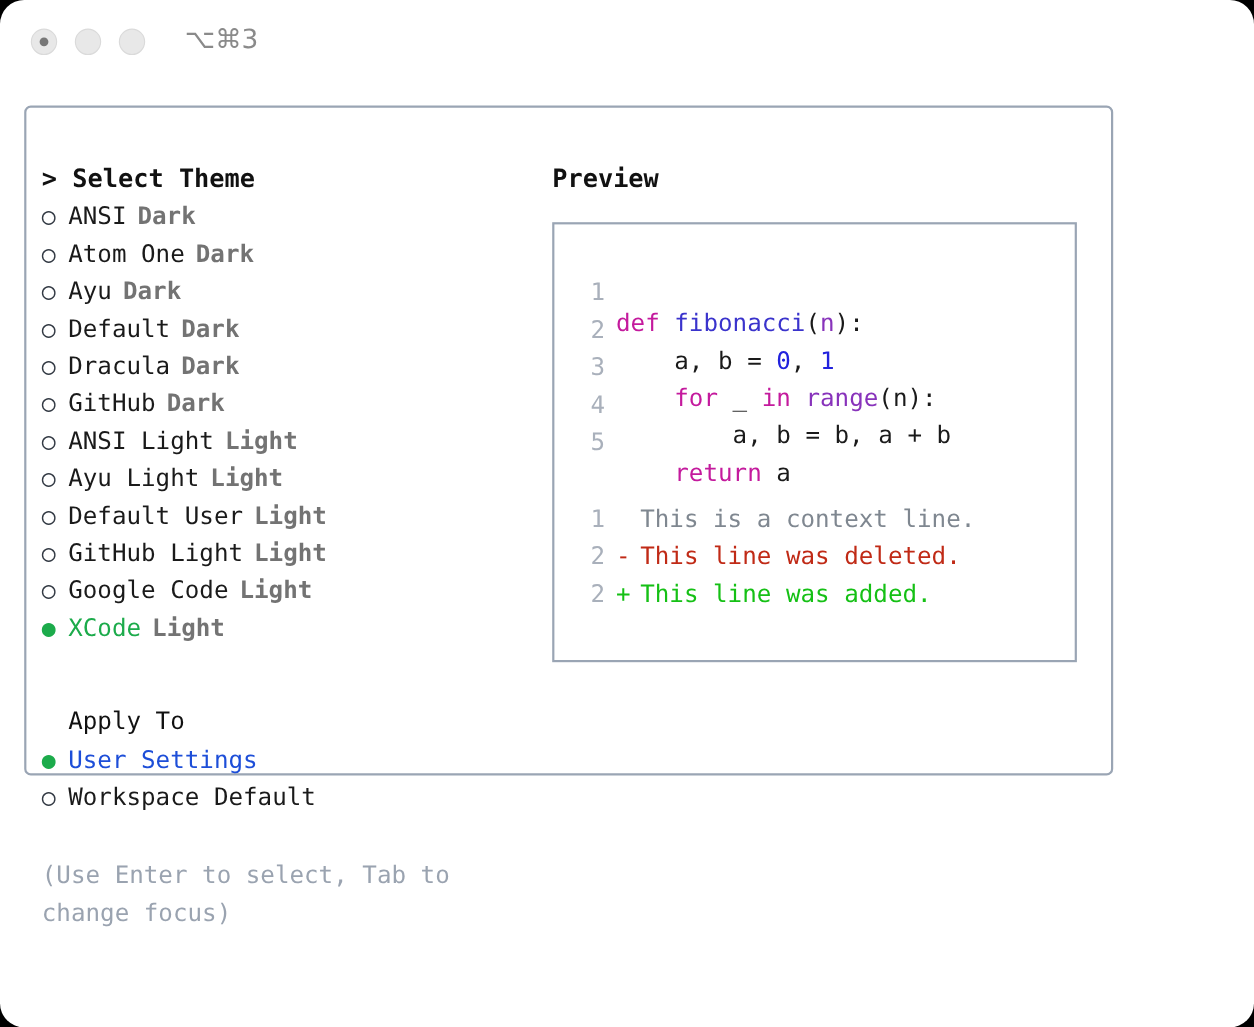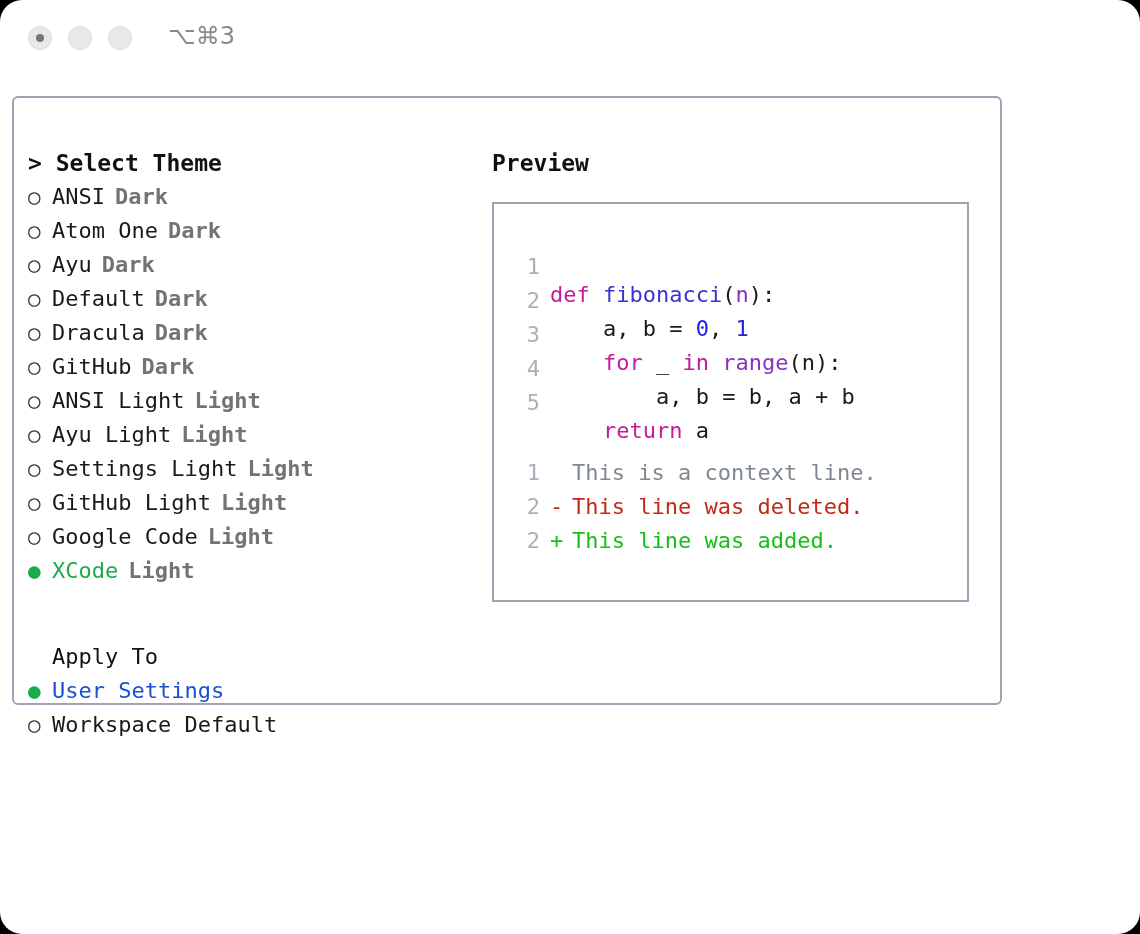--- a/index.html
+++ b/index.html
@@ -62,21 +62,21 @@
     top: 22px;
     font-size: 24px;
     color: #8a8a8a;
     letter-spacing: 0px;
     font-family: "DejaVu Sans", "Liberation Sans", sans-serif;
   }
 
   
   .window {
     position: absolute;
-    left: 12px;
+    left: 22px;
     top: 96px;
     width: 990px;
     height: 609px;
     border: 2px solid #9aa5b4;
     border-radius: 6px;
     box-sizing: border-box;
     background: #ffffff;
   }
 
   .content {
@@ -253,34 +253,35 @@
 
         <div class="theme-list" id="theme-list">
             <div class="theme-row"><span class="bullet">○</span><span class="theme-name">ANSI</span><span class="theme-kind">Dark</span></div>
             <div class="theme-row"><span class="bullet">○</span><span class="theme-name">Atom One</span><span class="theme-kind">Dark</span></div>
             <div class="theme-row"><span class="bullet">○</span><span class="theme-name">Ayu</span><span class="theme-kind">Dark</span></div>
             <div class="theme-row"><span class="bullet">○</span><span class="theme-name">Default</span><span class="theme-kind">Dark</span></div>
             <div class="theme-row"><span class="bullet">○</span><span class="theme-name">Dracula</span><span class="theme-kind">Dark</span></div>
             <div class="theme-row"><span class="bullet">○</span><span class="theme-name">GitHub</span><span class="theme-kind">Dark</span></div>
             <div class="theme-row"><span class="bullet">○</span><span class="theme-name">ANSI Light</span><span class="theme-kind">Light</span></div>
             <div class="theme-row"><span class="bullet">○</span><span class="theme-name">Ayu Light</span><span class="theme-kind">Light</span></div>
-            <div class="theme-row"><span class="bullet">○</span><span class="theme-name">Settings Light</span><span class="theme-kind">Light</span></div>
+            <div class="theme-row"><span class="bullet">○</span><span class="theme-name">Default User</span><span class="theme-kind">Light</span></div>
             <div class="theme-row"><span class="bullet">○</span><span class="theme-name">GitHub Light</span><span class="theme-kind">Light</span></div>
             <div class="theme-row"><span class="bullet">○</span><span class="theme-name">Google Code</span><span class="theme-kind">Light</span></div>
             <div class="theme-row selected"><span class="bullet sel">●</span><span class="theme-name">XCode</span><span class="theme-kind">Light</span></div>
           </div>
 
         <div class="apply-block">
           <div class="apply-title">Apply To</div>
           <div id="apply-list">
               <div class="apply-row selected"><span class="bullet sel">●</span><span class="label">User Settings</span></div>
               <div class="apply-row"><span class="bullet">○</span><span class="label">Workspace Default</span></div>
             </div>
         </div>
 
+        <div class="hint">(Use Enter to select, Tab to change focus)</div>
       </div>
 
       <div class="right-col">
         <div class="preview-label">Preview</div>
 
         <div class="preview-box">
           <div class="code-area" id="code-area">
               <div class="code-line"><span class="lineno">1</span><span class="codetext"><span class="kw">def </span><span class="fn">fibonacci</span><span class="plain">(</span><span class="param">n</span><span class="plain">):</span></span></div>
               <div class="code-line"><span class="lineno">2</span><span class="codetext"><span class="plain">    a, b = </span><span class="num">0</span><span class="plain">, </span><span class="num">1</span></span></div>
               <div class="code-line"><span class="lineno">3</span><span class="codetext"><span class="plain">    </span><span class="kw">for</span><span class="plain"> _ </span><span class="kw">in</span><span class="plain"> </span><span class="builtin">range</span><span class="plain">(n):</span></span></div>

